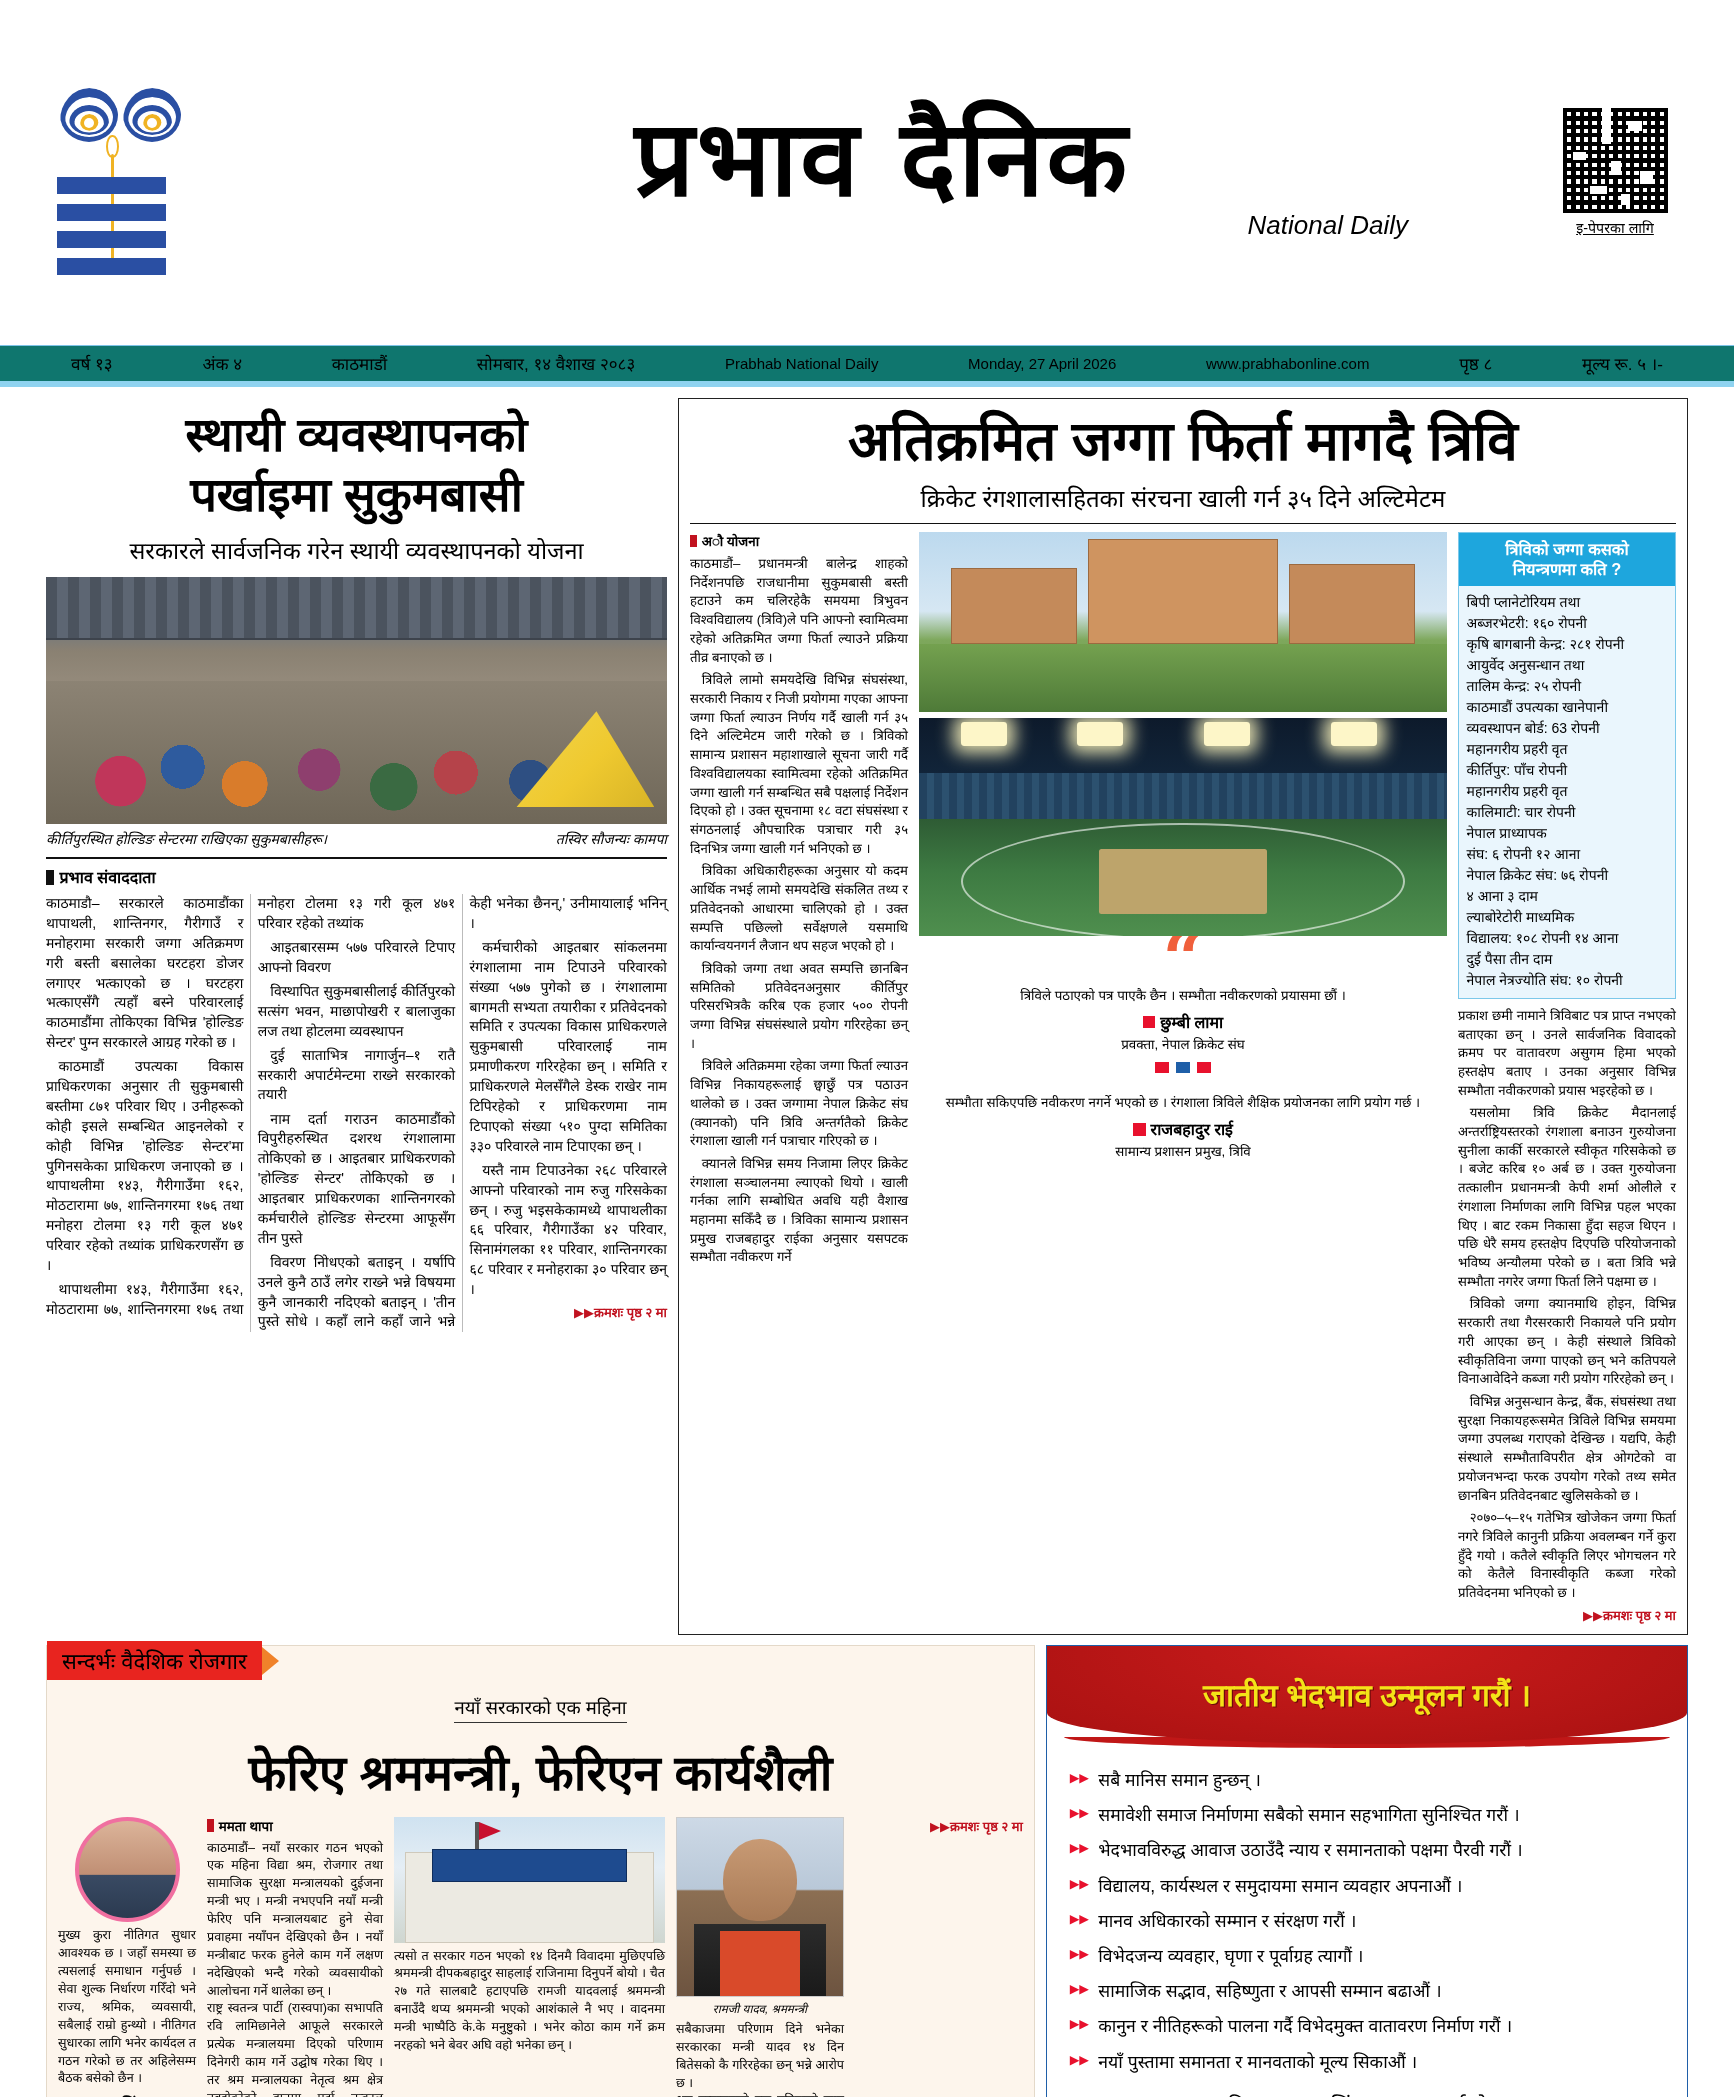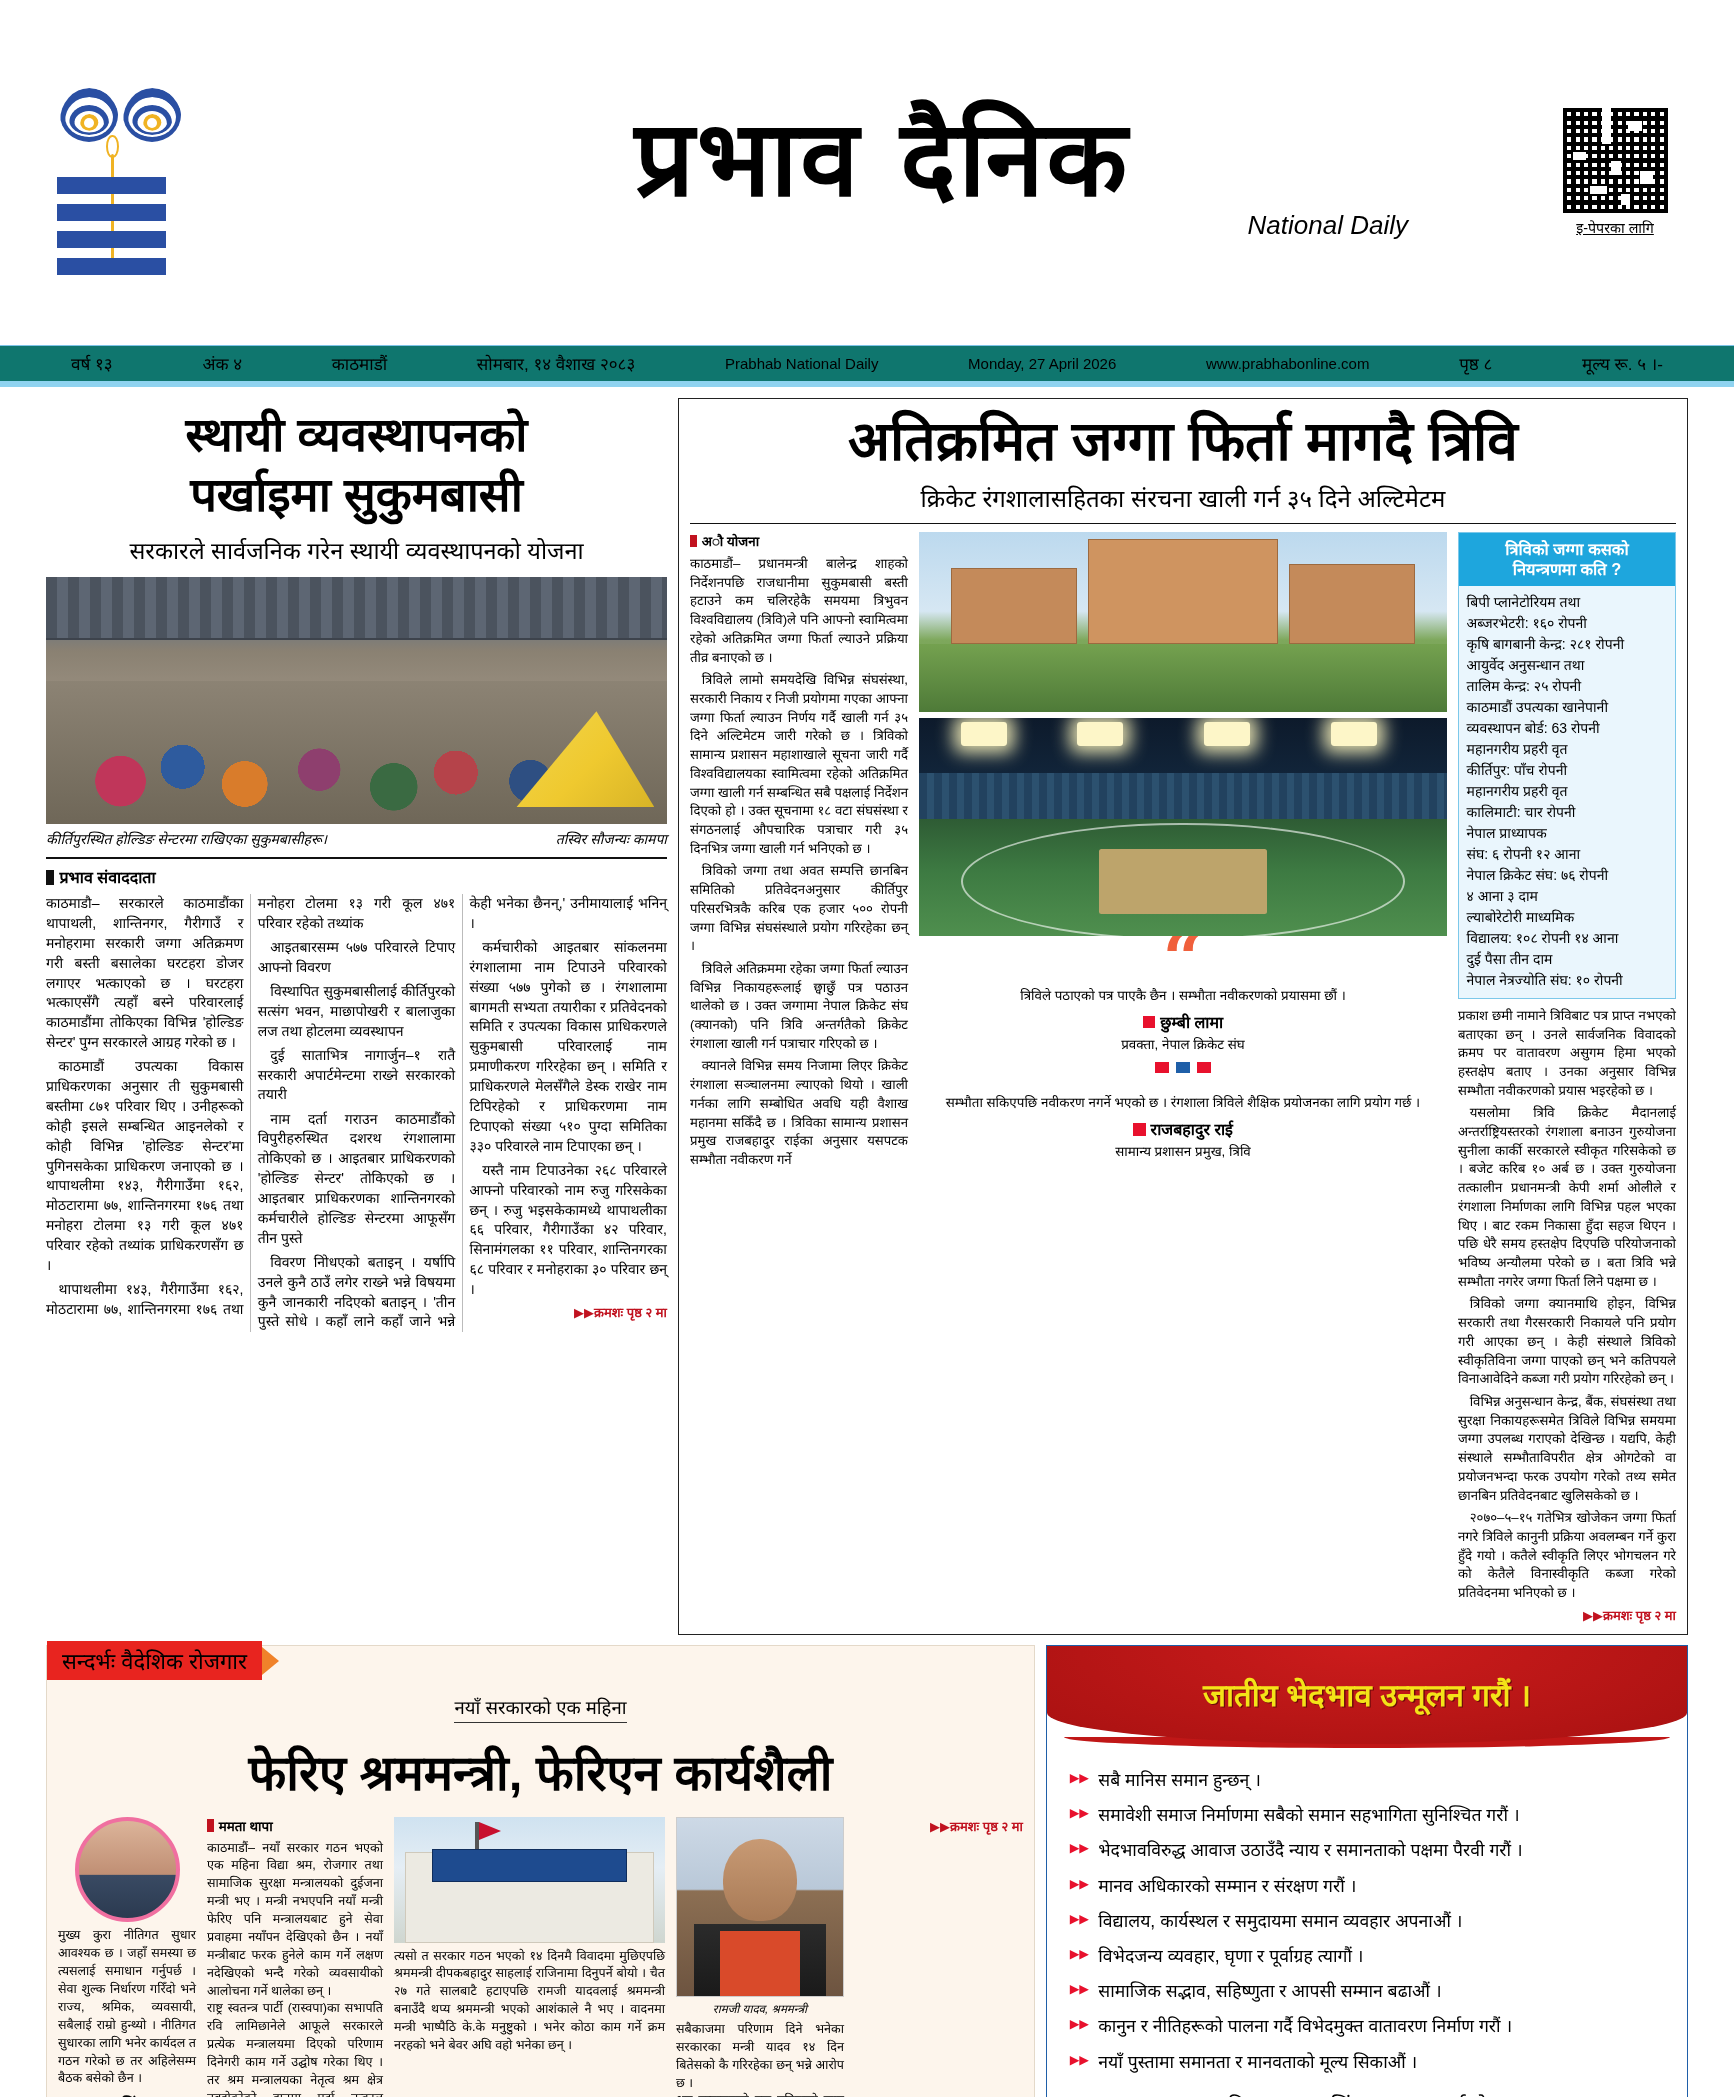--- a/index.html
+++ b/index.html
@@ -316,20 +316,21 @@
       <div class="main-sub">क्रिकेट रंगशालासहितका संरचना खाली गर्न ३५ दिने अल्टिमेटम</div>
       <div class="rule-main"></div>
 
       <div class="r-grid">
 
         <div class="r-c1">
           <div class="tag-row">अौ योजना</div>
           <div class="bodytxt">
             <p class="first">काठमाडौं– प्रधानमन्त्री बालेन्द्र शाहको निर्देशनपछि राजधानीमा सुकुमबासी बस्ती हटाउने कम चलिरहेकै समयमा त्रिभुवन विश्वविद्यालय (त्रिवि)ले पनि आफ्नाे स्वामित्वमा रहेको अतिक्रमित जग्गा फिर्ता ल्याउने प्रक्रिया तीव्र बनाएको छ ।</p>
             <p>त्रिविले लामाे समयदेखि विभिन्न संघसंस्था, सरकारी निकाय र निजी प्रयाेगमा गएका आफ्ना जग्गा फिर्ता ल्याउन निर्णय गर्दै खाली गर्न ३५ दिने अल्टिमेटम जारी गरेको छ । त्रिविकाे सामान्य प्रशासन महाशाखाले सूचना जारी गर्दै विश्वविद्यालयका स्वामित्वमा रहेको अतिक्रमित जग्गा खाली गर्न सम्बन्धित सबै पक्षलाई निर्देशन दिएको हाे । उक्त सूचनामा १८ वटा संघसंस्था र संगठनलाई औपचारिक पत्राचार गरी ३५ दिनभित्र जग्गा खाली गर्न भनिएको छ ।</p>
+            <p>त्रिविका अधिकारीहरूका अनुसार यो कदम आर्थिक नभई लामो समयदेखि संकलित तथ्य र प्रतिवेदनको आधारमा चालिएको हो । उक्त सम्पत्ति पछिल्लाे सर्वेक्षणले यसमाथि कार्यान्वयनगर्न लैजान थप सहज भएको हाे ।</p>
             <p>त्रिविको जग्गा तथा अवत सम्पत्ति छानबिन समितिको प्रतिवेदनअनुसार कीर्तिपुर परिसरभित्रकै करिब एक हजार ५०० रोपनी जग्गा विभिन्न संघसंस्थाले प्रयोग गरिरहेका छन् ।</p>
             <p>त्रिविले अतिक्रममा रहेका जग्गा फिर्ता ल्याउन विभिन्न निकायहरूलाई छ्वाछुँ पत्र पठाउन थालेको छ । उक्त जग्गामा नेपाल क्रिकेट संघ (क्यानकाे) पनि त्रिवि अन्तर्गतैकाे क्रिकेट रंगशाला खाली गर्न पत्राचार गरिएकाे छ ।</p>
             <p>क्यानले विभिन्न समय निजामा लिएर क्रिकेट रंगशाला सञ्चालनमा ल्याएकाे थियाे । खाली गर्नका लागि सम्बाेधित अवधि यही वैशाख महानमा सकिँदै छ । त्रिविका सामान्य प्रशासन प्रमुख राजबहादुर राईका अनुसार यसपटक सम्भाैता नवीकरण गर्ने</p>
           </div>
         </div>
 
         <div class="r-mid">
           <div class="photo ph-building">
             <div class="dome"></div>
               <div class="tower"></div>
@@ -478,22 +479,22 @@
     <div class="bot-right">
       <div class="ad-top">
         <h2>जातीय भेदभाव उन्मूलन गरौं ।</h2>
       </div>
       <div class="ad-top-shadow"></div>
 
       <ul class="ad-list">
         <li>सबै मानिस समान हुन्छन् ।</li>
         <li>समावेशी समाज निर्माणमा सबैको समान सहभागिता सुनिश्चित गरौं ।</li>
         <li>भेदभावविरुद्ध आवाज उठाउँदै न्याय र समानताको पक्षमा पैरवी गरौं ।</li>
+        <li>विद्यालय, कार्यस्थल र समुदायमा समान व्यवहार अपनाऔं ।</li>
         <li>मानव अधिकारको सम्मान र संरक्षण गरौं ।</li>
-        <li>विद्यालय, कार्यस्थल र समुदायमा समान व्यवहार अपनाऔं ।</li>
         <li>विभेदजन्य व्यवहार, घृणा र पूर्वाग्रह त्यागौं ।</li>
         <li>सामाजिक सद्भाव, सहिष्णुता र आपसी सम्मान बढाऔं ।</li>
         <li>कानुन र नीतिहरूको पालना गर्दै विभेदमुक्त वातावरण निर्माण गरौं ।</li>
         <li>नयाँ पुस्तामा समानता र मानवताको मूल्य सिकाऔं ।</li>
       </ul>
 
       <div class="ad-foot">
         <div>जातजाति, सम्प्रदाय, लिंग, भाषा वा धर्मको आधारमा</div>
         <div>हुने सबै प्रकारका विभेदको अन्त्य गरौं ।</div>
       </div>

